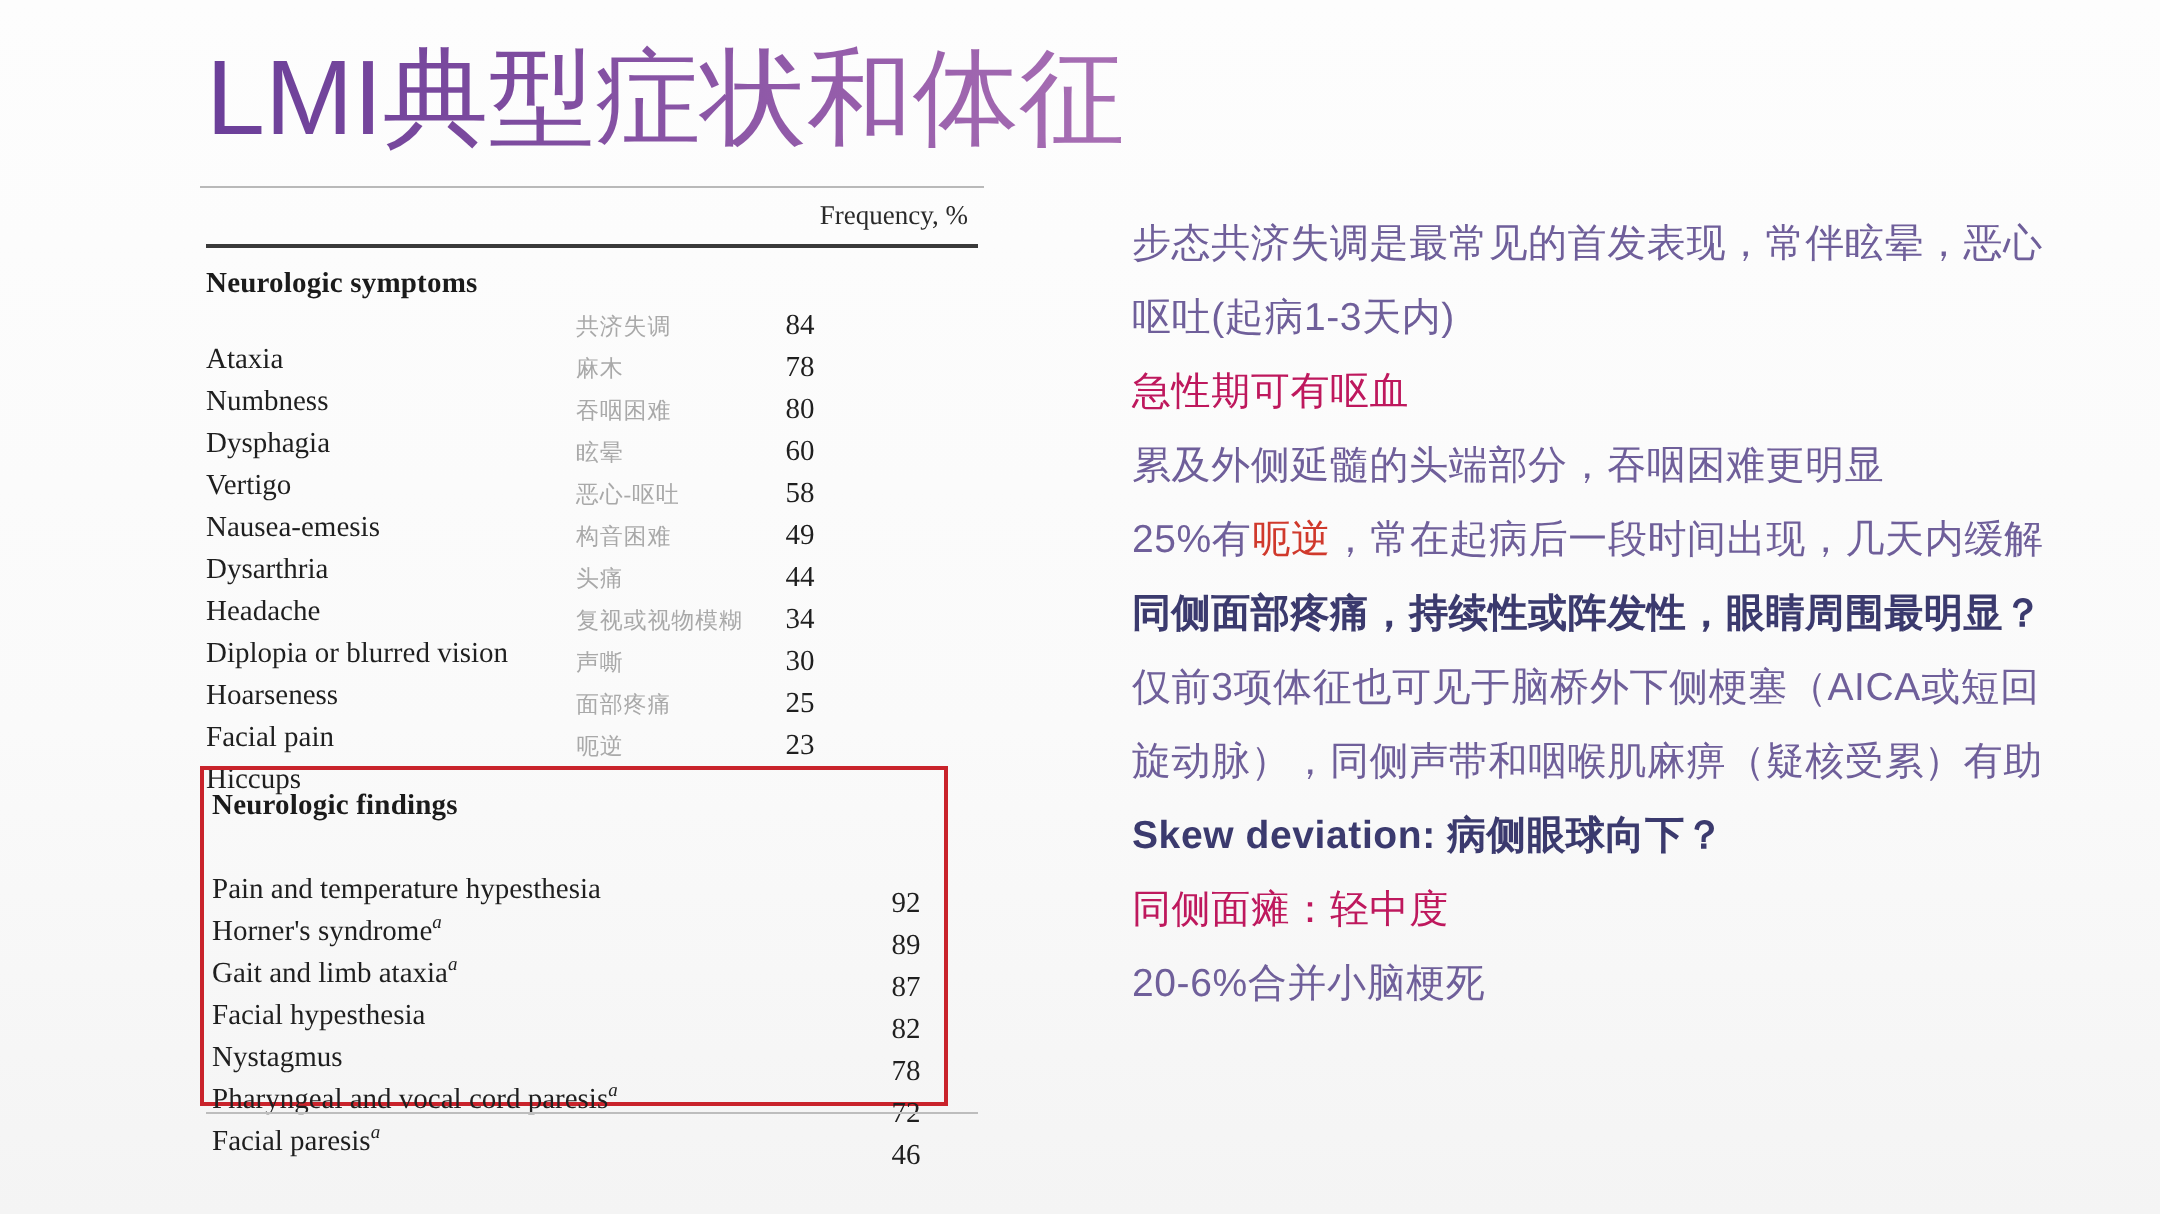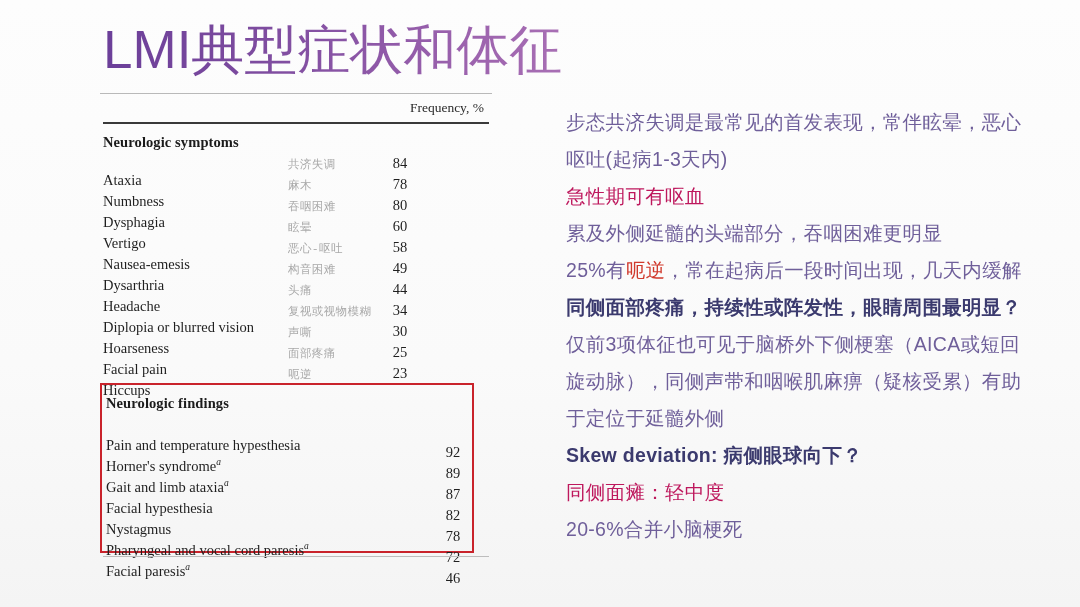--- a/index.html
+++ b/index.html
@@ -98,21 +98,20 @@
     font-size: 14.5px;
     color: #1f1f1f;
   }
   .row .cn {
     position: absolute;
     left: 185px; top: 1px;
     font-size: 11.5px;
     color: #a9a9a9;
     line-height: 21px;
     letter-spacing: 0.4px;
-    font-family: Liberation Mono, monospace;
   }
   .row .num {
     position: absolute;
     right: 72px; top: 0;
     font-size: 14.5px;
     color: #1f1f1f;
     text-align: center;
     width: 34px;
   }
   .row .sup {
@@ -278,18 +277,17 @@
 
   <div class="notes">
     <div class="note purple">步态共济失调是最常见的首发表现，常伴眩晕，恶心</div>
     <div class="note purple">呕吐(起病1-3天内)</div>
     <div class="note red">急性期可有呕血</div>
     <div class="note purple">累及外侧延髓的头端部分，吞咽困难更明显</div>
     <div class="note purple"><span>25%有</span><span class="red-in">呃逆</span><span>，常在起病后一段时间出现，几天内缓解</span></div>
     <div class="note navy">同侧面部疼痛，持续性或阵发性，眼睛周围最明显？</div>
     <div class="note purple">仅前3项体征也可见于脑桥外下侧梗塞（AICA或短回</div>
     <div class="note purple">旋动脉），同侧声带和咽喉肌麻痹（疑核受累）有助</div>
-    <div class="note purple">于定位于延髓外侧</div>
     <div class="note navy">Skew deviation: 病侧眼球向下？</div>
     <div class="note red">同侧面瘫：轻中度</div>
     <div class="note purple">20-6%合并小脑梗死</div>
   </div>
 </div>
 
 </body></html>

